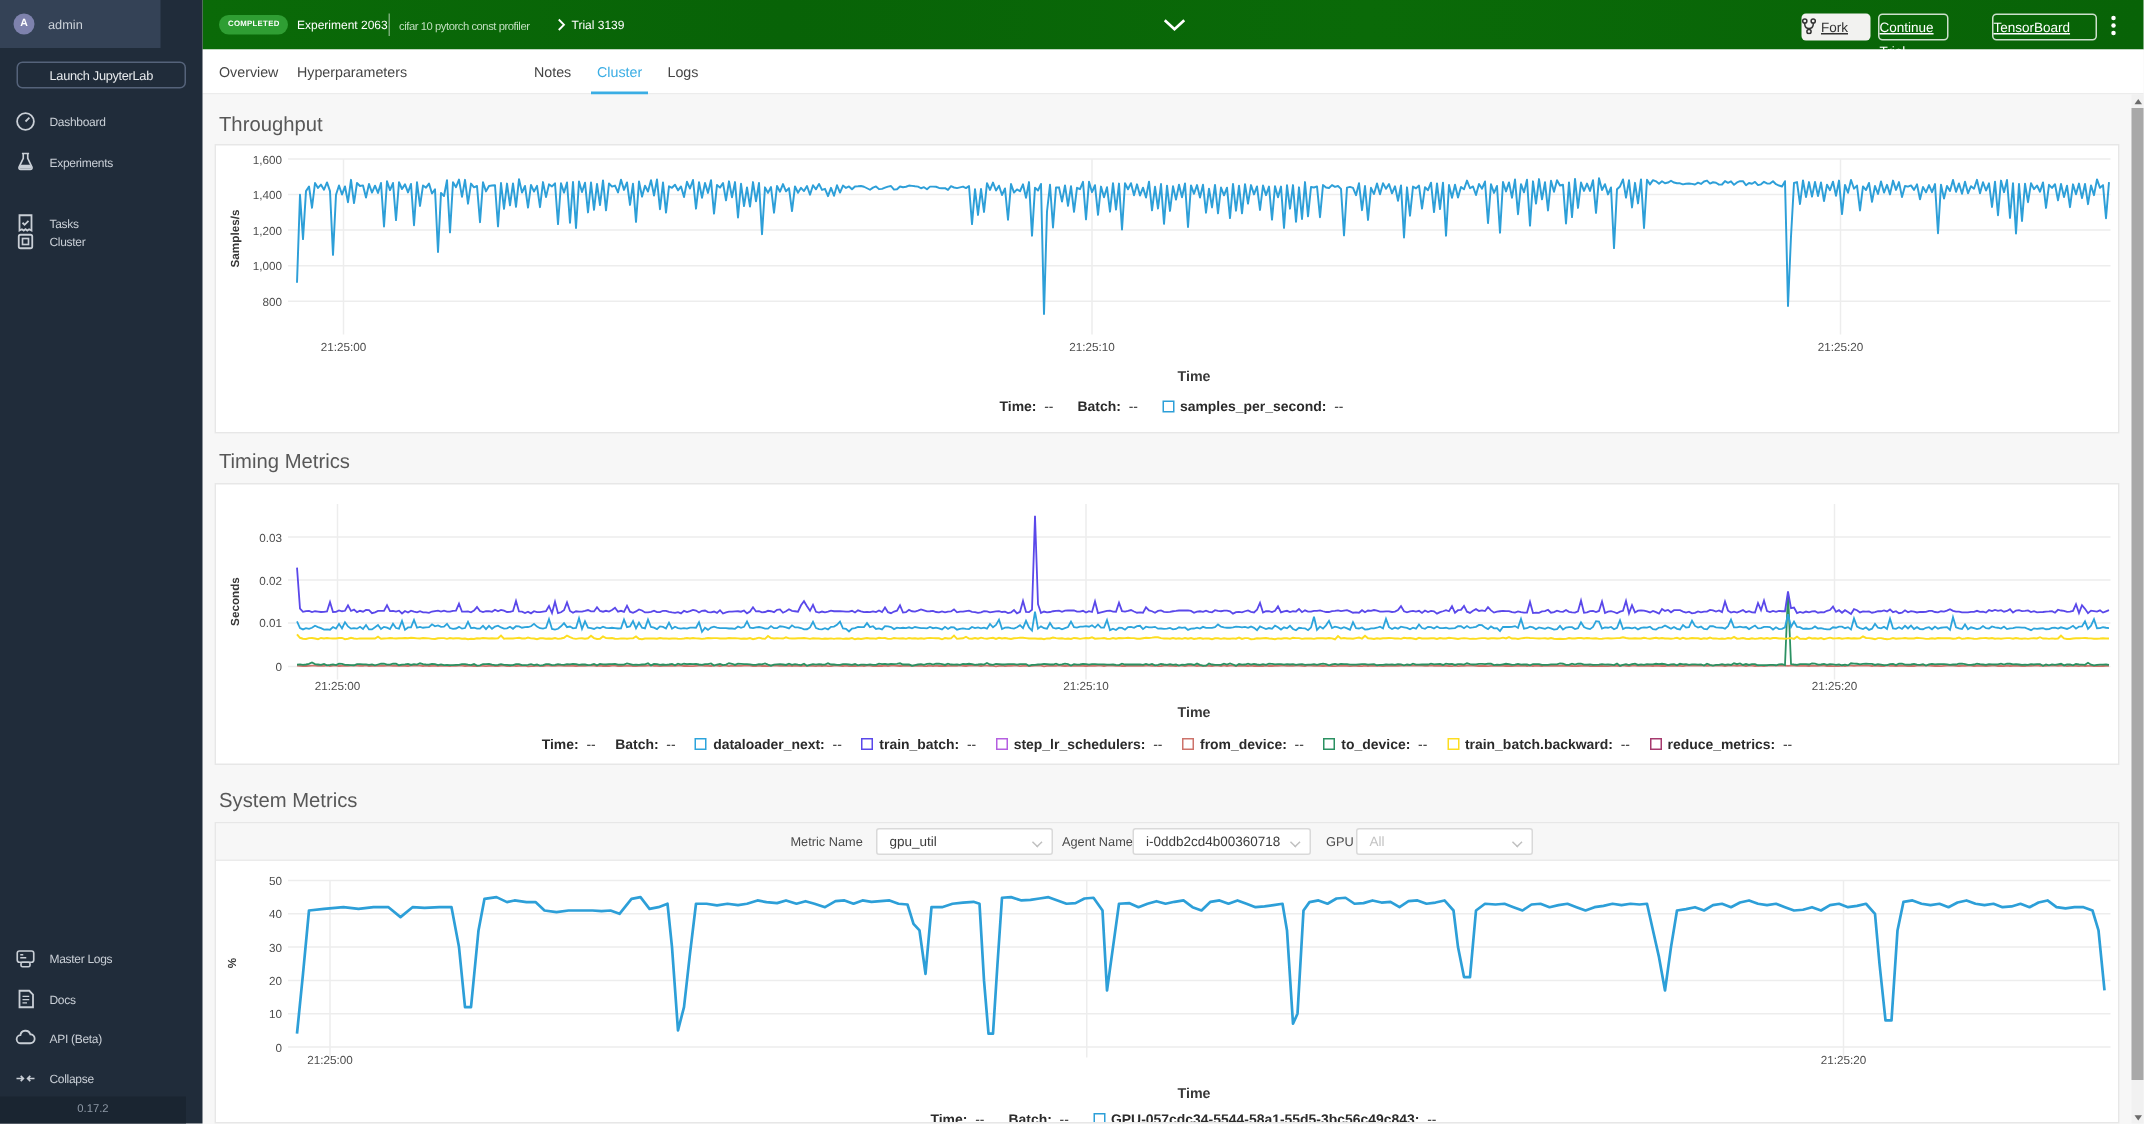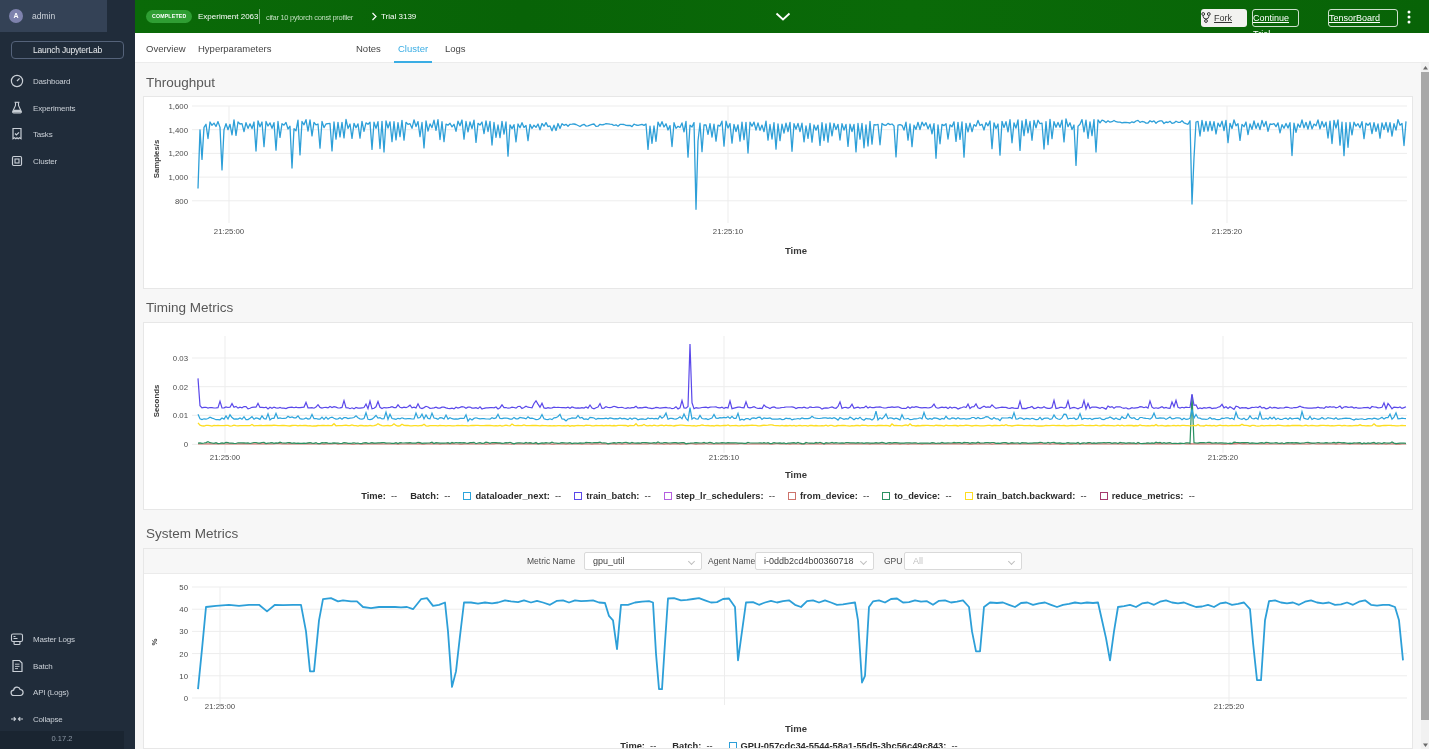--- a/index.html
+++ b/index.html
@@ -60,21 +60,21 @@
     <span>Dashboard</span>
     </div>
   <div class="nav" style="top:94.5px;padding-left:36px;">
     <svg width="14" height="14" viewBox="0 0 14 14">
         <path d="M4.6 1.3h4.8" stroke="#c9cfd6" stroke-width="1.1"></path>
         <path d="M5.5 1.5v3L2.7 10.4a1.15 1.15 0 0 0 1.05 1.6h6.5a1.15 1.15 0 0 0 1.05-1.6L8.5 4.5v-3" fill="none" stroke="#c9cfd6" stroke-width="1.1"></path>
         <path d="M3.7 8.8h6.6l.85 1.8a.6.6 0 0 1-.55.85H3.4a.6.6 0 0 1-.55-.85z" fill="#c9cfd6"></path>
       </svg>
     <span>Experiments</span>
     </div>
-  <div class="nav" style="top:121px;">
+  <div class="nav" style="top:136px;">
     <svg width="14" height="14" viewBox="0 0 14 14">
         <path d="M3 1.5h8v10.2l-1.6-.9-1.2.9-1.2-.9-1.2.9-1.2-.9-1.6.9z" fill="none" stroke="#c9cfd6" stroke-width="1.2"></path>
         <path d="M5 6.5l1.4 1.4 2.6-2.6" fill="none" stroke="#c9cfd6" stroke-width="1.2"></path>
       </svg>
     <span>Tasks</span>
     </div>
   <div class="nav" style="top:148px;">
     <svg width="14" height="14" viewBox="0 0 14 14">
         <rect x="2.5" y="2.5" width="9" height="9" rx="1.2" fill="none" stroke="#c9cfd6" stroke-width="1.2"></rect>
         <rect x="5" y="5" width="4" height="4" fill="none" stroke="#c9cfd6" stroke-width="1.1"></rect>
@@ -88,27 +88,27 @@
         <path d="M3.5 4.5h2M3.5 6.5h4" stroke="#c9cfd6" stroke-width="1"></path>
         <rect x="4" y="9.5" width="6" height="3" rx="1" fill="none" stroke="#c9cfd6" stroke-width="1.1"></rect>
       </svg>
     <span>Master Logs</span>
     </div>
   <div class="nav" style="top:652.5px;">
     <svg width="14" height="14" viewBox="0 0 14 14">
         <path d="M3 1.5h6.5L12 4v8.5H3z" fill="none" stroke="#c9cfd6" stroke-width="1.2"></path>
         <path d="M5 5.2h4.5M5 7.4h4.5M5 9.6h3" stroke="#c9cfd6" stroke-width="0.9"></path>
       </svg>
-    <span>Batch</span>
+    <span>Docs</span>
     </div>
   <div class="nav" style="top:679px;">
     <svg width="14" height="14" viewBox="0 0 14 14">
         <path d="M4 10.5a2.7 2.7 0 0 1-.4-5.4 3.4 3.4 0 0 1 6.6-.6A2.6 2.6 0 0 1 10 10.5z" fill="none" stroke="#c9cfd6" stroke-width="1.2"></path>
       </svg>
-    <span>API (Logs)</span>
+    <span>API (Beta)</span>
     </div>
   <div class="nav" style="top:706px;">
     <svg width="14" height="14" viewBox="0 0 14 14">
         <path d="M1 7h4.2M3.8 5.2L5.6 7 3.8 8.8M13 7H8.8M10.2 5.2L8.4 7l1.8 1.8" fill="none" stroke="#c9cfd6" stroke-width="1.1"></path>
       </svg>
     <span>Collapse</span>
     </div>
   <div id="sb-ver">0.17.2</div>
 </div>
 
@@ -168,20 +168,21 @@
 <text x="187" y="155.4" text-anchor="end" font-size="7.8" fill="#4d4d4d">1,200</text>
 <line x1="191" y1="176.1" x2="1406" y2="176.1" stroke="#ededed" stroke-width="1"></line>
 <text x="187" y="179.1" text-anchor="end" font-size="7.8" fill="#4d4d4d">1,000</text>
 <line x1="191" y1="199.8" x2="1406" y2="199.8" stroke="#ededed" stroke-width="1"></line>
 <text x="187" y="202.8" text-anchor="end" font-size="7.8" fill="#4d4d4d">800</text>
         <text class="atitle" x="795" y="253" text-anchor="middle">Time</text>
         <text class="atitle" style="font-size:7.8px" x="158" y="158" text-anchor="middle" transform="rotate(-90 158 158)">Samples/s</text>
         <polyline points="197.0,187.5 199.0,128.8 201.0,158.4 203.0,126.4 205.0,123.3 207.0,137.5 209.0,121.0 211.0,124.3 213.0,122.1 215.0,125.5 217.0,120.6 219.0,126.4 221.0,168.9 223.0,128.8 225.0,122.7 227.0,128.7 229.0,123.3 231.0,133.8 233.0,118.9 235.0,134.4 237.0,121.0 239.0,123.0 241.0,122.6 243.0,130.7 245.0,121.7 247.0,127.4 249.0,122.8 251.0,127.6 253.0,121.0 255.0,150.0 257.0,119.8 259.0,125.8 261.0,121.0 263.0,145.7 265.0,120.5 267.0,125.0 269.0,121.9 271.0,127.3 273.0,121.6 275.0,149.2 277.0,120.5 279.0,136.3 281.0,122.7 283.0,124.1 285.0,121.4 287.0,128.0 289.0,125.2 291.0,167.0 293.0,127.6 295.0,129.7 297.0,119.2 299.0,153.9 301.0,120.5 303.0,123.8 305.0,118.7 307.0,130.2 309.0,118.9 311.0,134.8 313.0,121.4 315.0,123.9 317.0,123.0 319.0,147.1 321.0,120.5 323.0,126.6 325.0,123.0 327.0,122.7 329.0,122.5 331.0,149.9 333.0,121.0 335.0,138.2 337.0,121.4 339.0,135.9 341.0,121.3 343.0,136.9 345.0,118.5 347.0,127.4 349.0,123.0 351.0,137.4 353.0,122.3 355.0,126.7 357.0,122.9 359.0,137.1 361.0,120.4 363.0,130.4 365.0,121.9 367.0,123.3 369.0,121.2 371.0,148.4 373.0,121.2 375.0,127.4 377.0,120.7 379.0,147.5 381.0,120.3 383.0,151.0 385.0,120.0 387.0,127.0 389.0,120.8 391.0,140.6 393.0,120.7 395.0,138.9 397.0,121.6 399.0,135.7 401.0,119.3 403.0,139.2 405.0,121.3 407.0,123.4 409.0,122.7 411.0,127.3 413.0,118.8 415.0,125.6 417.0,120.6 419.0,135.6 421.0,121.5 423.0,146.9 425.0,120.0 427.0,130.1 429.0,122.8 431.0,126.7 433.0,119.1 435.0,129.3 437.0,118.7 439.0,138.5 441.0,120.7 443.0,140.7 445.0,123.2 447.0,124.2 449.0,122.2 451.0,125.9 453.0,123.3 455.0,130.3 457.0,120.2 459.0,124.7 461.0,119.0 463.0,138.1 465.0,120.5 467.0,130.8 469.0,121.0 471.0,127.6 473.0,119.1 475.0,141.4 477.0,122.3 479.0,124.1 481.0,121.0 483.0,132.6 485.0,119.9 487.0,130.5 489.0,120.4 491.0,144.0 493.0,121.5 495.0,136.4 497.0,124.0 499.0,136.7 501.0,120.4 503.0,133.2 505.0,121.0 507.0,155.1 509.0,123.9 511.0,127.6 513.0,123.7 515.0,140.8 517.0,123.0 519.0,126.8 521.0,121.7 523.0,126.5 525.0,124.4 527.0,139.7 529.0,123.3 531.0,127.5 533.0,124.2 535.0,126.4 537.0,123.0 539.0,128.8 541.0,122.5 543.0,125.2 545.0,121.6 547.0,125.6 549.0,124.9 551.0,129.8 553.0,124.2 555.0,129.5 557.0,122.5 559.0,127.4 561.0,122.7 563.0,124.3 565.0,123.3 567.0,125.2 569.0,123.3 571.0,123.2 573.0,123.0 575.0,123.5 577.0,124.5 579.0,125.5 581.0,124.1 583.0,123.3 585.0,125.1 587.0,124.9 589.0,124.1 591.0,123.4 593.0,123.0 595.0,125.4 597.0,125.2 599.0,123.3 601.0,123.8 603.0,123.5 605.0,122.7 607.0,122.9 609.0,123.2 611.0,123.4 613.0,124.5 615.0,123.8 617.0,125.2 619.0,123.4 621.0,123.4 623.0,123.5 625.0,124.3 627.0,124.5 629.0,124.4 631.0,125.6 633.0,123.1 635.0,124.0 637.0,124.4 639.0,123.9 641.0,123.4 643.0,124.4 645.0,123.0 647.0,148.4 649.0,125.1 651.0,142.3 653.0,125.0 655.0,140.3 657.0,121.1 659.0,125.6 661.0,120.7 663.0,126.0 665.0,122.8 667.0,129.0 669.0,124.6 671.0,145.5 673.0,121.7 675.0,127.4 677.0,125.3 679.0,126.5 681.0,121.9 683.0,130.8 685.0,120.4 687.0,156.1 689.0,124.1 691.0,126.0 693.0,121.6 695.0,208.3 697.0,140.0 699.0,122.2 701.0,150.7 703.0,124.0 705.0,123.9 707.0,133.3 709.0,122.6 711.0,136.2 713.0,123.1 715.0,140.2 717.0,124.2 719.0,125.1 721.0,120.2 723.0,145.2 725.0,120.2 727.0,127.1 729.0,122.5 731.0,142.2 733.0,123.4 735.0,130.5 737.0,123.8 739.0,140.1 741.0,121.1 743.0,138.7 745.0,121.4 747.0,152.0 749.0,121.2 751.0,125.2 753.0,121.1 755.0,129.2 757.0,121.9 759.0,129.3 761.0,124.1 763.0,130.7 765.0,120.1 767.0,139.2 769.0,123.5 771.0,138.0 773.0,121.7 775.0,148.2 777.0,122.8 779.0,139.6 781.0,123.2 783.0,132.1 785.0,122.2 787.0,130.5 789.0,121.3 791.0,150.3 793.0,122.6 795.0,128.2 797.0,122.4 799.0,130.7 801.0,122.2 803.0,140.8 805.0,124.8 807.0,137.3 809.0,122.3 811.0,141.2 813.0,124.0 815.0,129.2 817.0,124.1 819.0,144.4 821.0,121.6 823.0,139.5 825.0,122.8 827.0,141.2 829.0,121.8 831.0,134.8 833.0,122.4 835.0,128.6 837.0,123.3 839.0,139.0 841.0,122.7 843.0,129.1 845.0,123.4 847.0,145.4 849.0,123.1 851.0,130.5 853.0,123.4 855.0,150.9 857.0,122.5 859.0,138.1 861.0,122.4 863.0,146.8 865.0,123.9 867.0,145.0 869.0,120.4 871.0,143.2 873.0,123.7 875.0,124.0 877.0,123.3 879.0,143.8 881.0,122.4 883.0,124.0 885.0,124.3 887.0,122.4 889.0,123.6 891.0,123.0 893.0,124.9 895.0,155.9 897.0,124.1 899.0,123.6 901.0,124.3 903.0,129.1 905.0,121.2 907.0,139.1 909.0,123.0 911.0,145.6 913.0,124.2 915.0,128.4 917.0,121.3 919.0,128.5 921.0,121.1 923.0,124.9 925.0,121.7 927.0,127.9 929.0,123.2 931.0,132.8 933.0,122.6 935.0,157.3 937.0,123.9 939.0,142.8 941.0,123.4 943.0,124.6 945.0,122.7 947.0,138.0 949.0,123.8 951.0,125.8 953.0,120.8 955.0,140.4 957.0,121.3 959.0,138.4 961.0,120.8 963.0,156.1 965.0,122.3 967.0,130.8 969.0,122.2 971.0,130.7 973.0,123.6 975.0,125.2 977.0,119.4 979.0,124.5 981.0,123.3 983.0,129.0 985.0,121.7 987.0,124.8 989.0,120.0 991.0,147.7 993.0,121.8 995.0,127.6 997.0,123.0 999.0,154.1 1001.0,120.3 1003.0,126.6 1005.0,120.6 1007.0,130.8 1009.0,118.7 1011.0,141.8 1013.0,121.8 1015.0,127.2 1017.0,118.8 1019.0,149.4 1021.0,119.9 1023.0,134.7 1025.0,118.4 1027.0,131.9 1029.0,120.5 1031.0,139.3 1033.0,119.5 1035.0,126.9 1037.0,119.2 1039.0,122.7 1041.0,122.2 1043.0,148.0 1045.0,120.6 1047.0,143.7 1049.0,118.3 1051.0,137.6 1053.0,120.7 1055.0,126.3 1057.0,121.4 1059.0,126.3 1061.0,119.1 1063.0,140.9 1065.0,117.8 1067.0,125.7 1069.0,121.8 1071.0,128.6 1073.0,124.0 1075.0,164.4 1077.0,125.2 1079.0,123.3 1081.0,118.6 1083.0,130.8 1085.0,119.2 1087.0,137.3 1089.0,120.9 1091.0,134.6 1093.0,118.6 1095.0,151.0 1097.0,118.8 1099.0,121.9 1101.0,119.1 1103.0,119.9 1105.0,121.5 1107.0,119.8 1109.0,121.2 1111.0,120.7 1113.0,119.5 1115.0,120.7 1117.0,121.2 1119.0,121.2 1121.0,121.9 1123.0,121.5 1125.0,121.3 1127.0,121.6 1129.0,122.0 1131.0,120.8 1133.0,121.6 1135.0,120.0 1137.0,119.4 1139.0,121.4 1141.0,120.5 1143.0,120.8 1145.0,122.1 1147.0,122.0 1149.0,119.7 1151.0,120.9 1153.0,119.9 1155.0,122.2 1157.0,120.6 1159.0,119.8 1161.0,119.8 1163.0,122.5 1165.0,121.0 1167.0,121.5 1169.0,120.3 1171.0,122.4 1173.0,121.9 1175.0,120.2 1177.0,121.3 1179.0,121.4 1181.0,119.8 1183.0,121.8 1185.0,122.7 1187.0,123.3 1189.0,119.8 1191.0,203.0 1193.0,156.7 1195.0,121.0 1197.0,120.4 1199.0,135.0 1201.0,119.3 1203.0,130.4 1205.0,120.4 1207.0,130.1 1209.0,120.3 1211.0,129.7 1213.0,120.7 1215.0,133.0 1217.0,122.1 1219.0,125.8 1221.0,120.1 1223.0,129.5 1225.0,119.4 1227.0,141.7 1229.0,122.3 1231.0,127.5 1233.0,119.0 1235.0,124.8 1237.0,122.7 1239.0,139.3 1241.0,123.3 1243.0,125.7 1245.0,121.0 1247.0,133.6 1249.0,123.0 1251.0,128.3 1253.0,120.0 1255.0,127.4 1257.0,122.2 1259.0,128.6 1261.0,119.4 1263.0,125.6 1265.0,120.4 1267.0,130.4 1269.0,123.0 1271.0,123.4 1273.0,122.6 1275.0,125.6 1277.0,121.9 1279.0,131.8 1281.0,123.6 1283.0,127.2 1285.0,122.4 1287.0,127.1 1289.0,121.7 1291.0,154.5 1293.0,122.1 1295.0,131.4 1297.0,123.0 1299.0,126.3 1301.0,119.0 1303.0,126.9 1305.0,121.3 1307.0,128.2 1309.0,120.2 1311.0,127.9 1313.0,123.1 1315.0,124.8 1317.0,118.9 1319.0,127.9 1321.0,120.5 1323.0,126.0 1325.0,121.2 1327.0,137.0 1329.0,120.1 1331.0,142.5 1333.0,119.4 1335.0,127.1 1337.0,119.0 1339.0,144.2 1341.0,121.2 1343.0,154.7 1345.0,121.6 1347.0,146.3 1349.0,121.5 1351.0,133.8 1353.0,121.2 1355.0,125.1 1357.0,122.7 1359.0,126.8 1361.0,120.6 1363.0,137.6 1365.0,122.2 1367.0,124.3 1369.0,121.8 1371.0,132.6 1373.0,121.7 1375.0,130.3 1377.0,122.8 1379.0,137.1 1381.0,121.9 1383.0,128.5 1385.0,121.4 1387.0,131.1 1389.0,121.6 1391.0,135.1 1393.0,122.6 1395.0,129.1 1397.0,118.6 1399.0,124.2 1401.0,122.4 1403.0,144.5 1405.0,120.4" fill="none" stroke="#2d9fd8" stroke-width="1.3" stroke-linejoin="round"></polyline>
       </g>
     </svg>
+    <div class="legend" style="top:169px; padding-left:6px;"><span class="li"><b>Time:</b>&nbsp;&nbsp;--</span><span class="li"><b>Batch:</b>&nbsp;&nbsp;--</span><span class="li"><span class="sw" style="border-color:#2d9fd8"></span><b>samples_per_second:</b>&nbsp;&nbsp;--</span></div>
   </div>
 
   <div class="sect-title" style="top:237px;">Timing Metrics</div>
   <div class="card" style="top:259px; height:188px;">
     <svg width="1268" height="186" viewBox="0 0 1268 186">
       <g transform="translate(-143,-322)">
         <line x1="224" y1="335" x2="224" y2="452" stroke="#ededed" stroke-width="1"></line>
 <text x="224" y="459" text-anchor="middle" font-size="7.8" fill="#4d4d4d">21:25:00</text>
 <line x1="723" y1="335" x2="723" y2="452" stroke="#ededed" stroke-width="1"></line>
 <text x="723" y="459" text-anchor="middle" font-size="7.8" fill="#4d4d4d">21:25:10</text>

